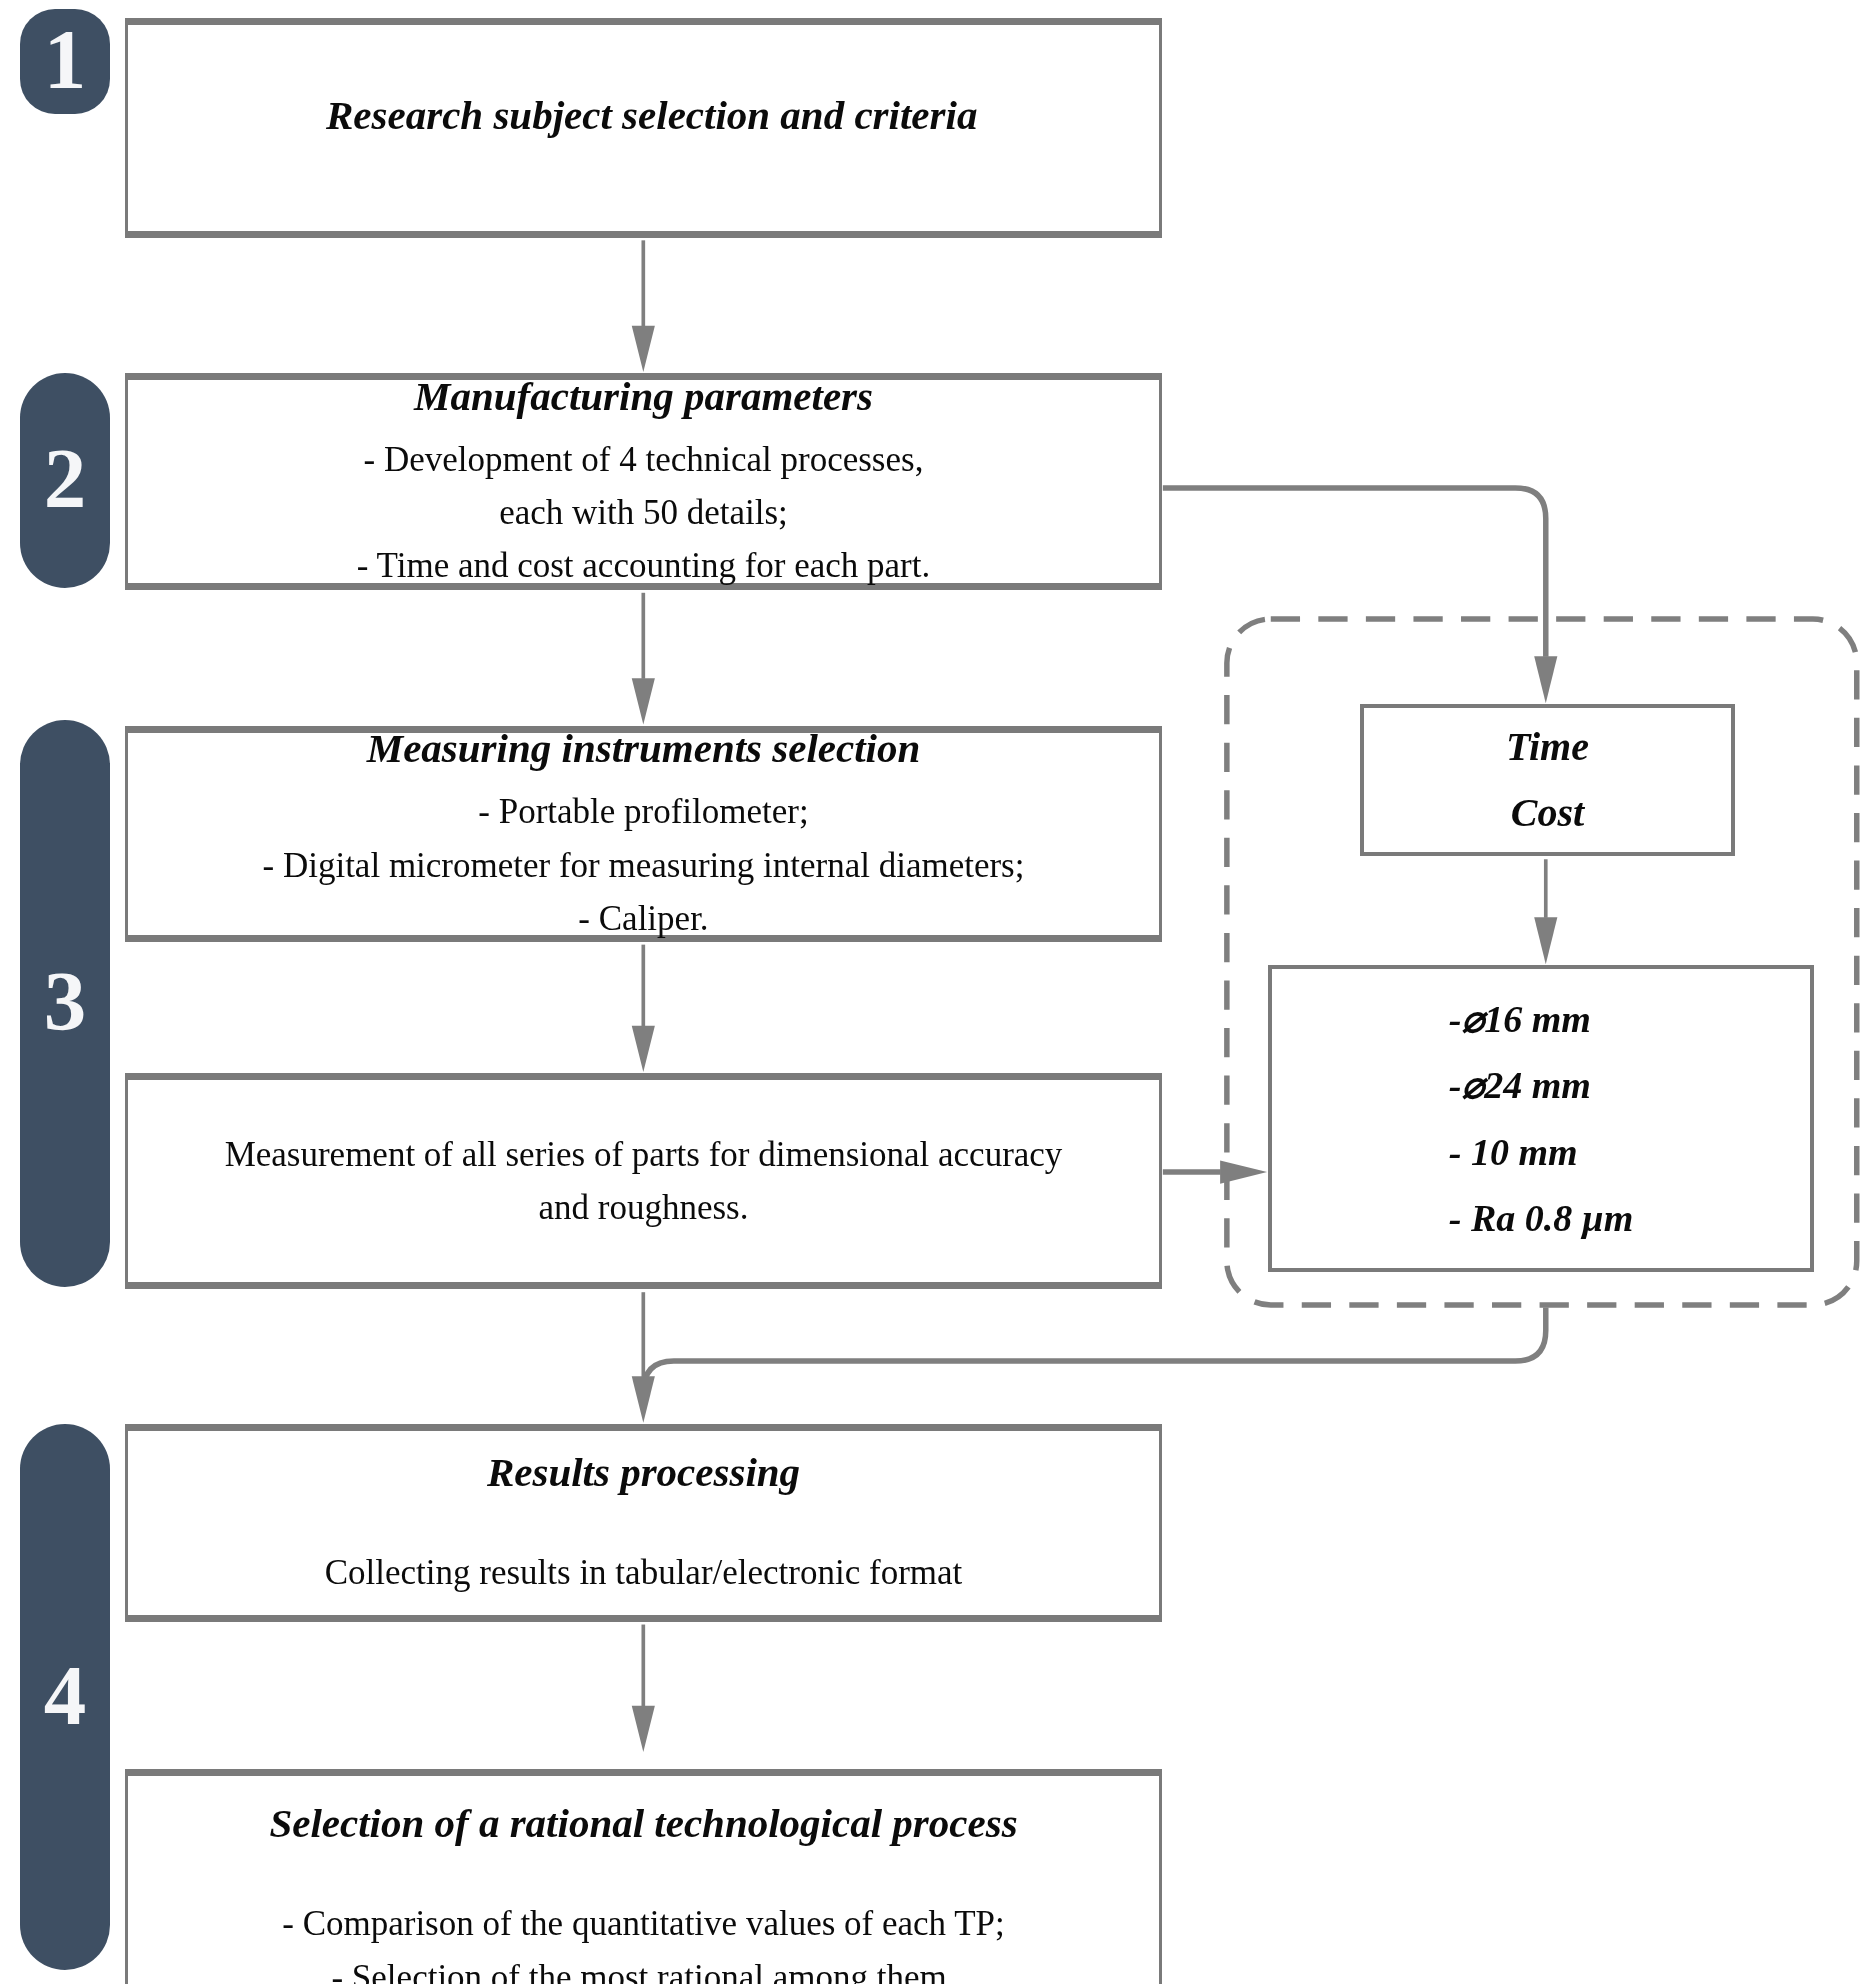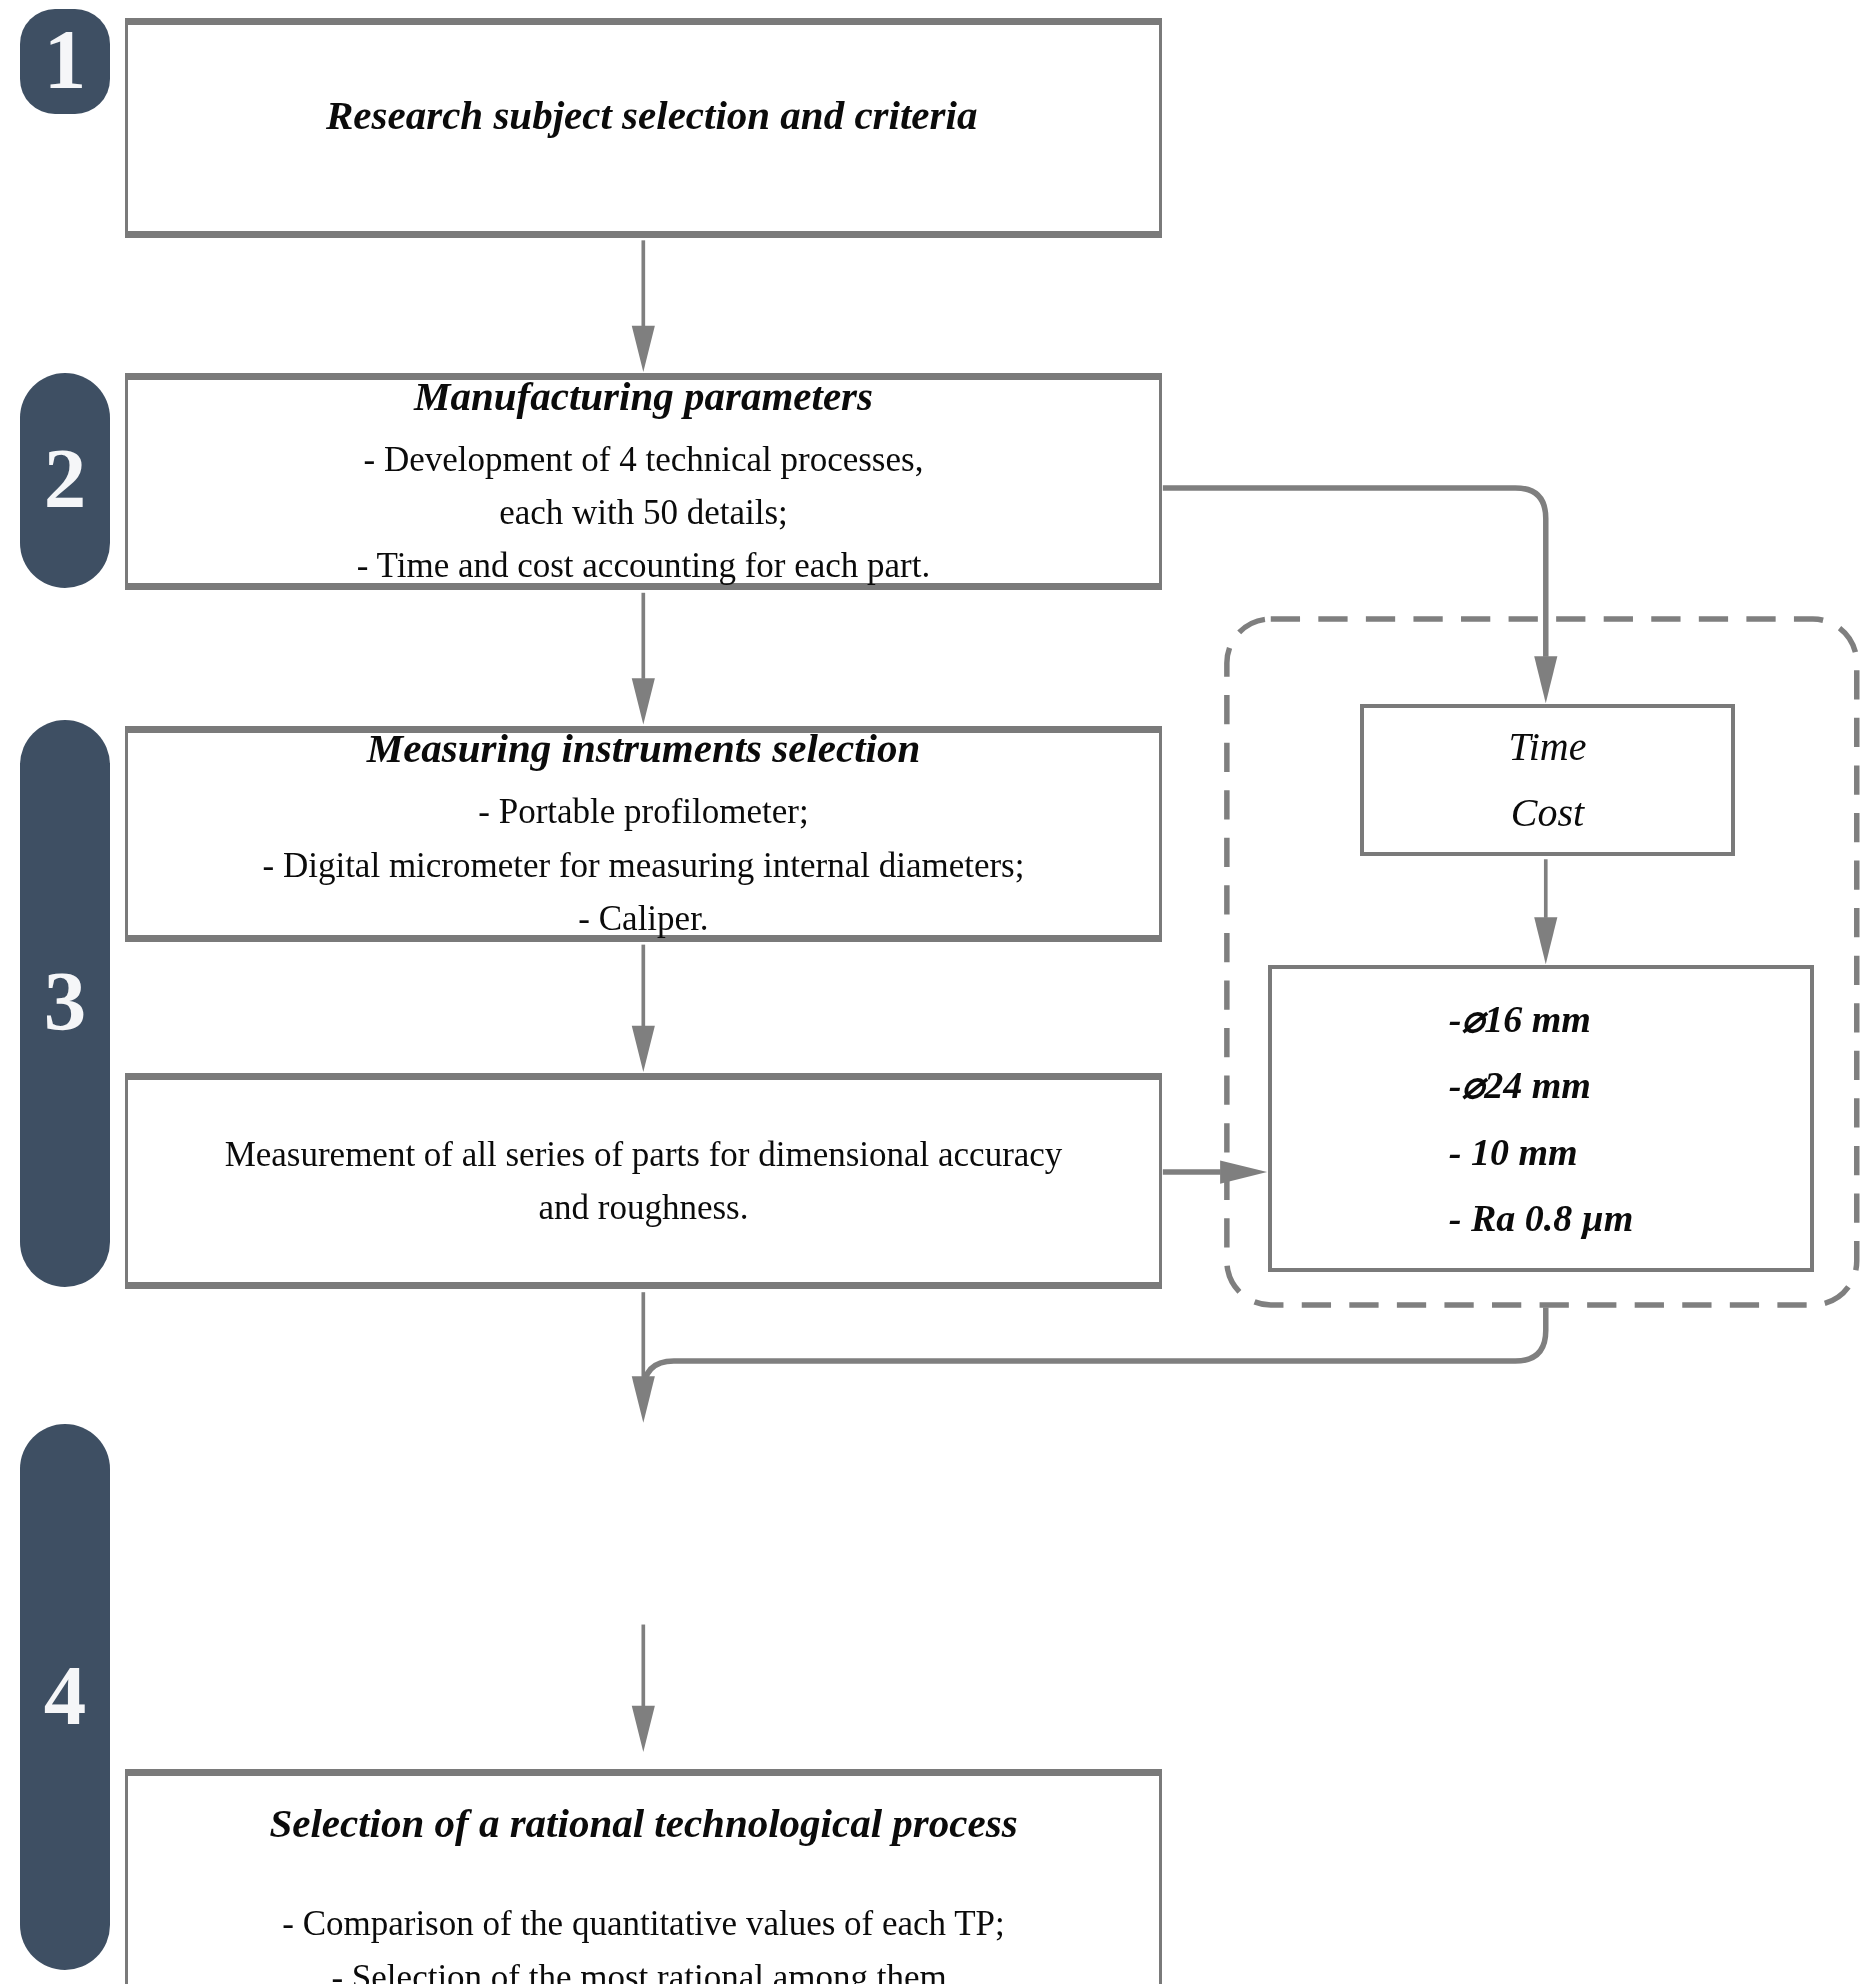--- a/index.html
+++ b/index.html
@@ -58,21 +58,21 @@
     position:absolute;box-sizing:border-box;
     background:#ffffff;
     border:4.9px solid var(--border-gray);
     display:flex;flex-direction:column;align-items:center;justify-content:center;
     text-align:center;
   }
   .side-title{
     font-size:39px;font-weight:700;font-style:italic;line-height:1.3;margin:0 0 16px 0;
   }
   .side-lines{
-    font-size:40px;font-weight:400;font-style:italic;line-height:1.65;
+    font-size:40px;font-weight:700;font-style:italic;line-height:1.65;
     white-space:pre-line;margin:0;
   }
   .side-items{
     font-size:38px;font-weight:700;font-style:italic;line-height:1.75;
     white-space:pre-line;text-align:left;margin:0;
   }
   
   .wires{position:absolute;left:0;top:0;}
   .wire{stroke:var(--line-gray);fill:none;}
   .w6{stroke-width:6px;}
@@ -145,20 +145,24 @@
     <div class="box-body">- Portable profilometer;
 - Digital micrometer for measuring internal diameters;
 - Caliper.</div>
   </div>
 
   <div class="box gap-md" style="top:1073px;height:216px;">
     <div class="box-body">Measurement of all series of parts for dimensional accuracy
 and roughness.</div>
   </div>
 
+  <div class="box gap-lg" style="top:1424px;height:198px;">
+    <div class="box-title">Results processing</div>
+    <div class="box-body">Collecting results in tabular/electronic format</div>
+  </div>
 
   <div class="box gap-lg" style="top:1753px;height:264px;margin-top:16px;">
     <div class="box-title">Selection of a rational technological process</div>
     <div class="box-body">- Comparison of the quantitative values of each TP;
 - Selection of the most rational among them.</div>
   </div>
 
   <div class="side-box" style="left:1360px;top:704px;width:375px;height:152px;">
     <div class="side-lines">Time
 Cost</div>

